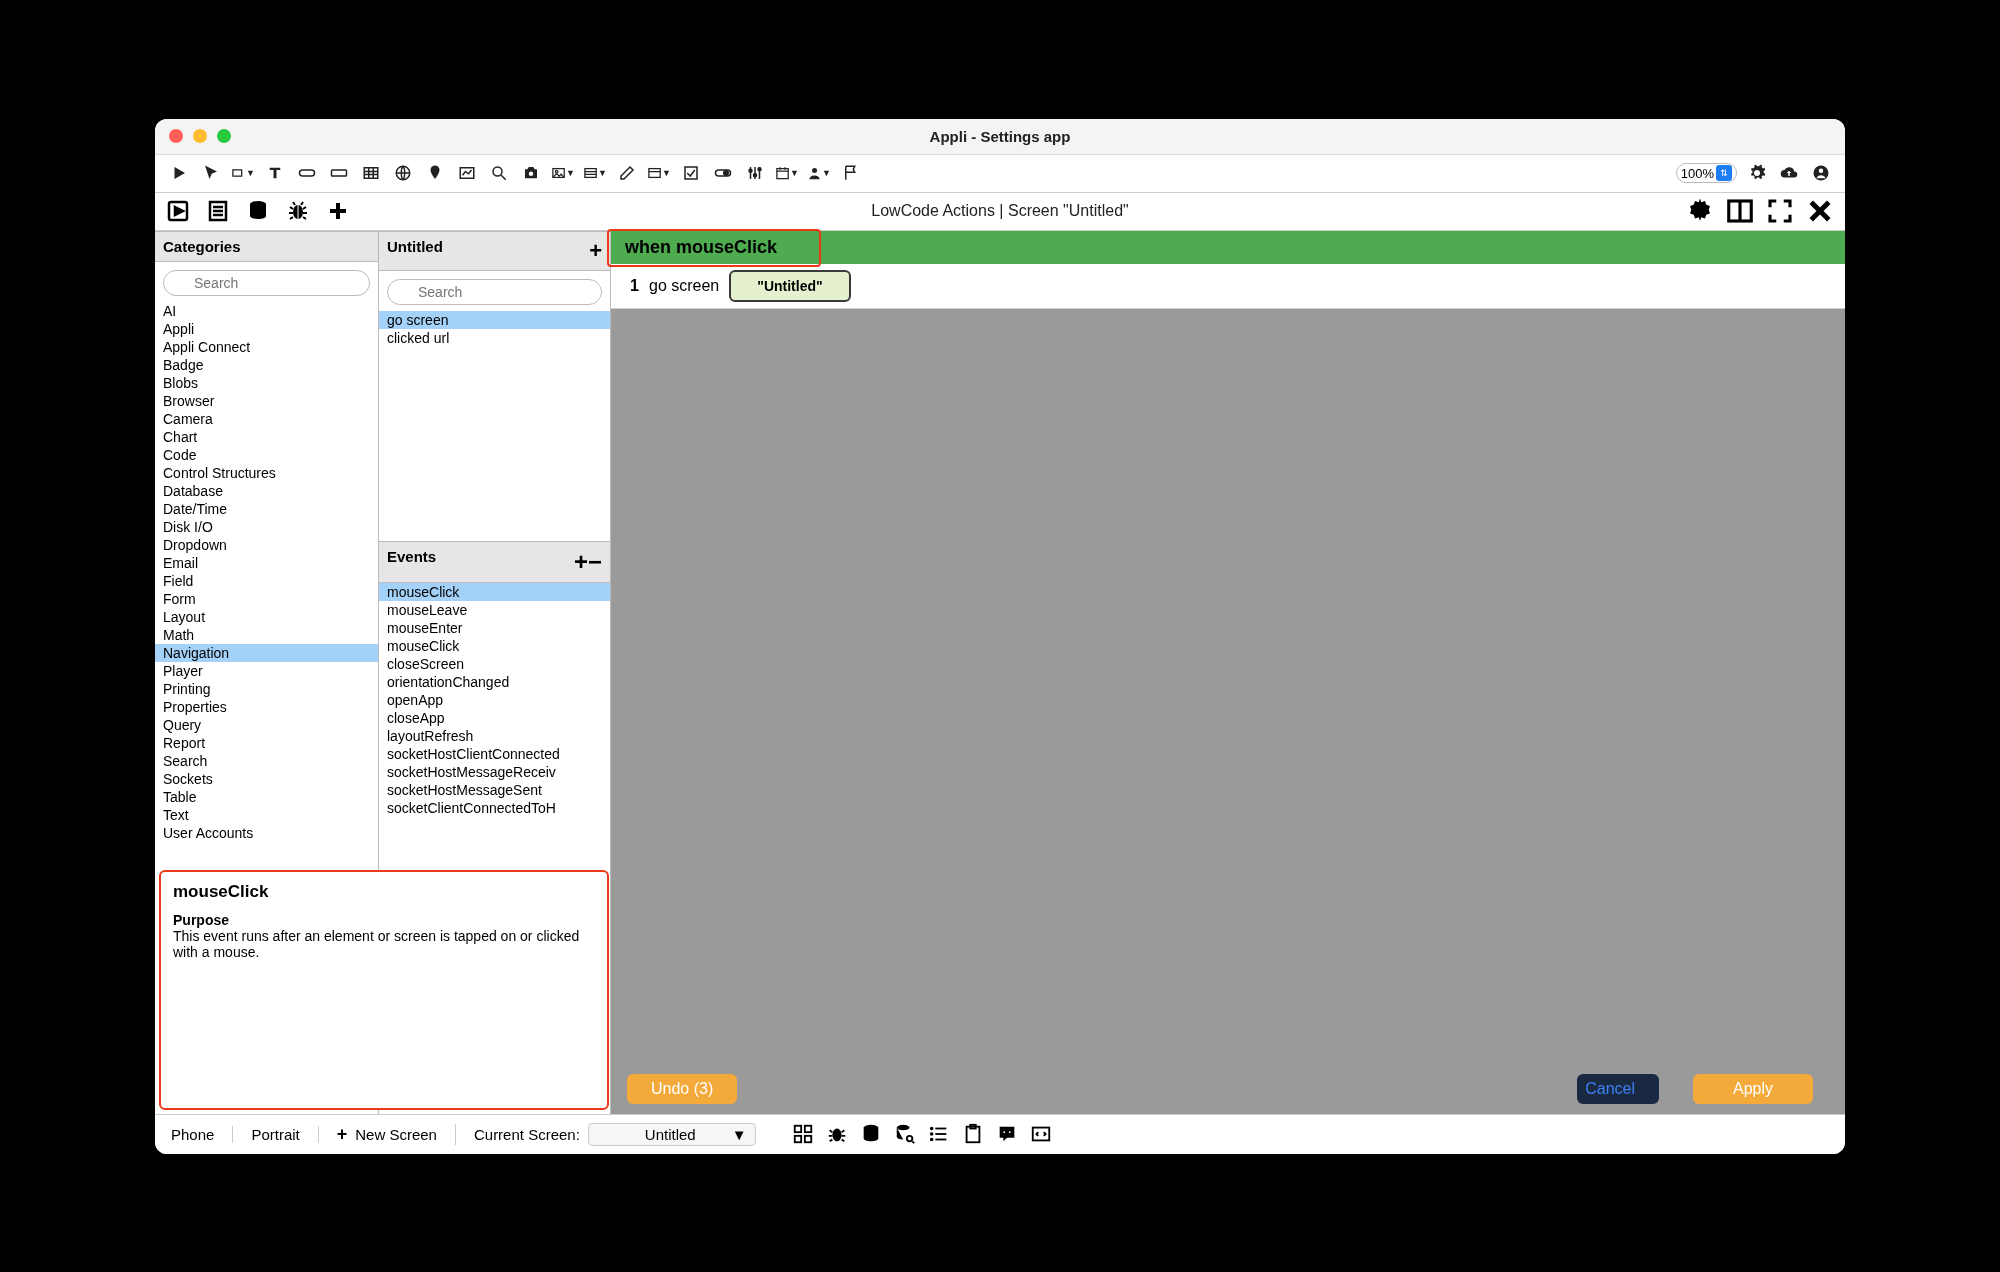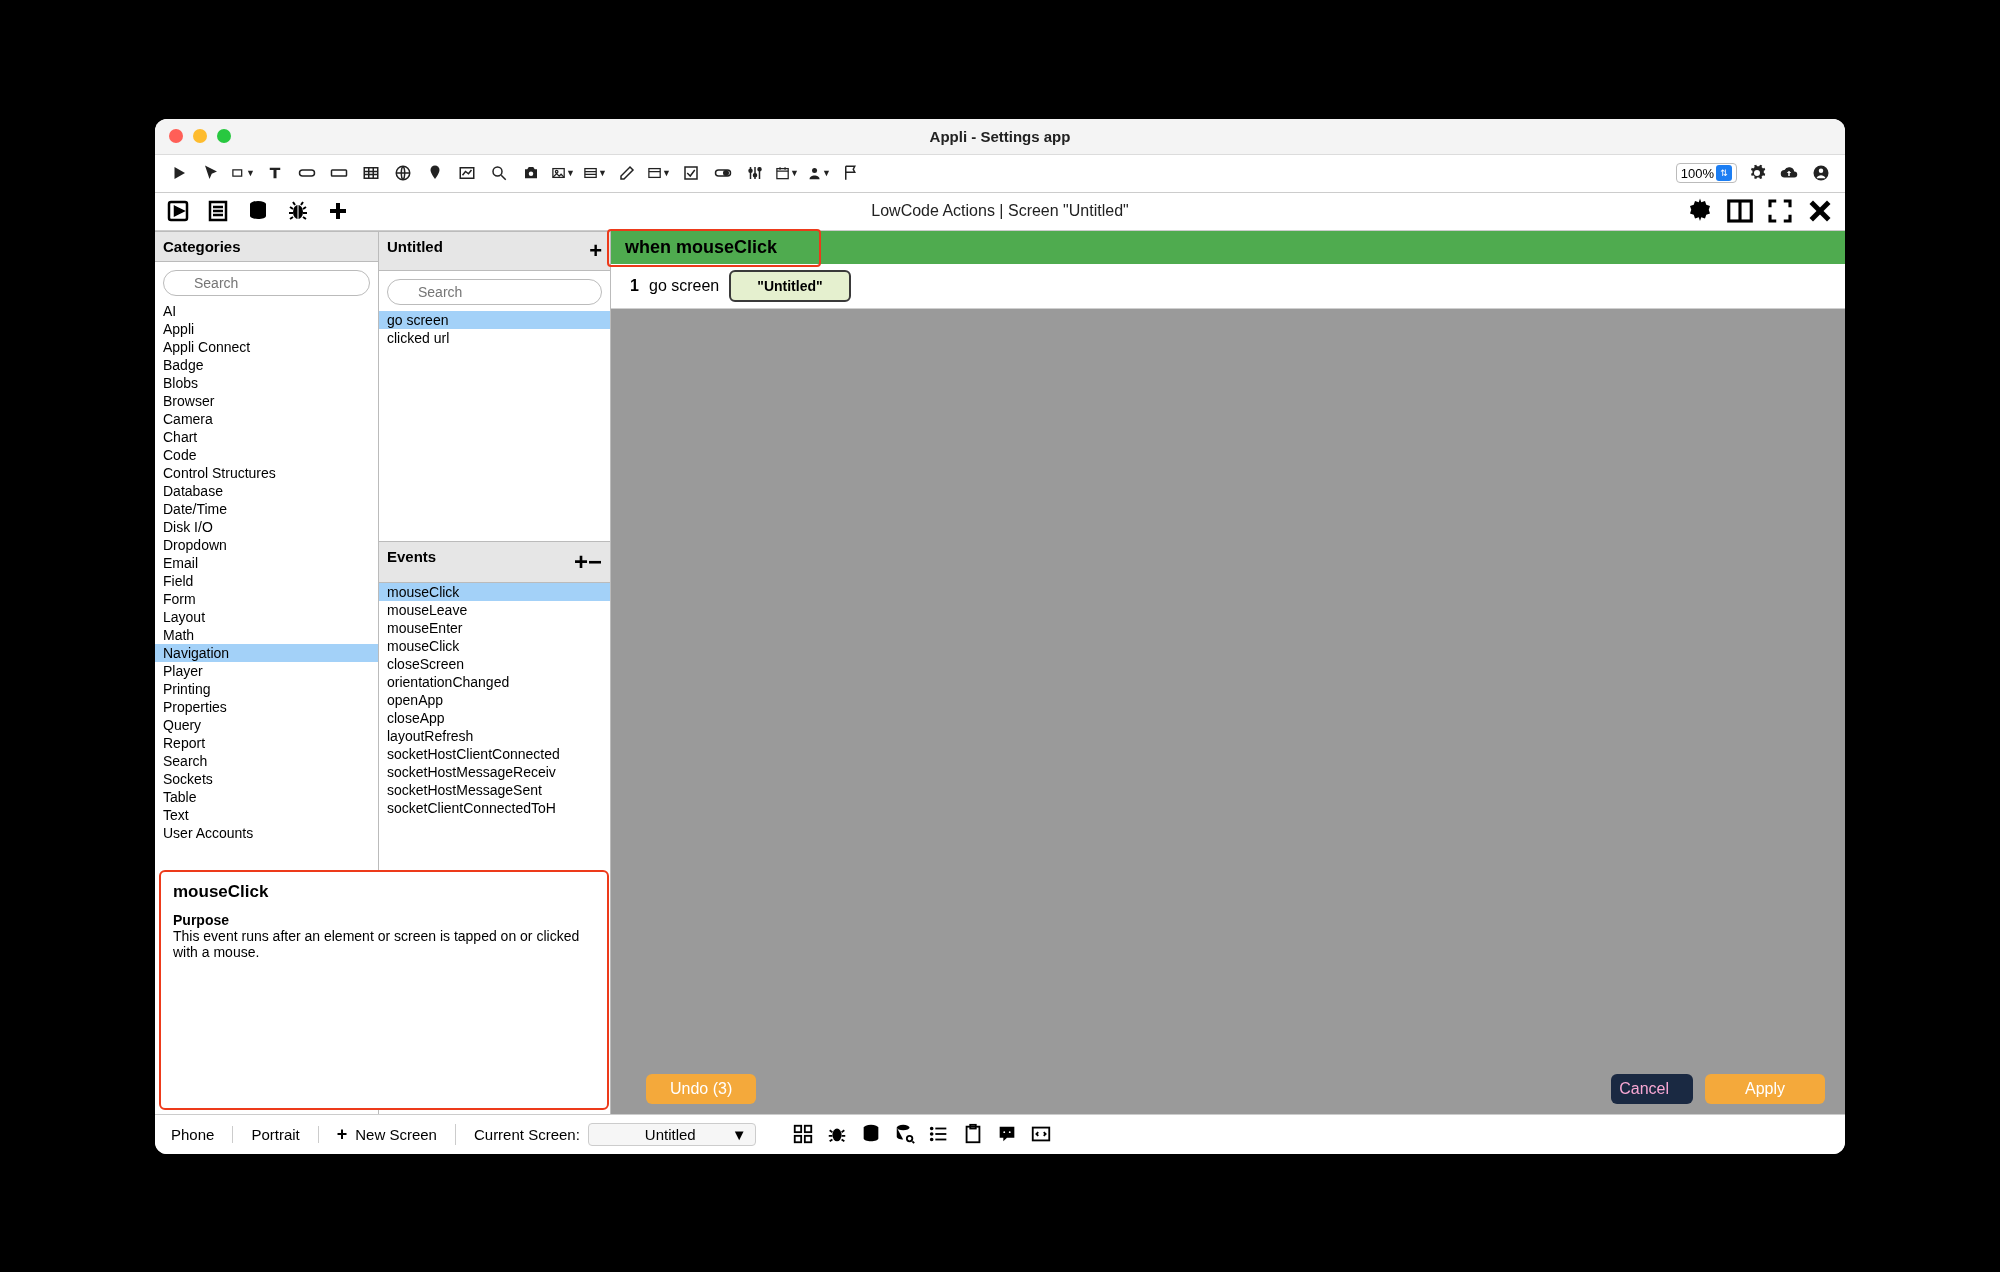--- a/index.html
+++ b/index.html
@@ -9,21 +9,21 @@
 .traffic { display: flex; gap: 10px; }
 .traffic span { width: 14px; height: 14px; border-radius: 50%; }
 .tl-red { background: #ff5f57; }
 .tl-yellow { background: #febc2e; }
 .tl-green { background: #28c840; }
 .title { position: absolute; left: 50%; transform: translateX(-50%); font-size: 15px; font-weight: 600; color: #222; }
 .toolbar { height: 38px; display: flex; align-items: center; padding: 0 12px; gap: 8px; border-bottom: 1px solid #ccc; background: #fff; }
 .toolbar .tb { width: 24px; height: 24px; display: flex; align-items: center; justify-content: center; color: #222; cursor: pointer; }
 .toolbar .tb svg { width: 18px; height: 18px; }
 .toolbar .spacer { flex: 1; }
-.zoom { display: flex; align-items: center; gap: 2px; font-size: 13px; background: #fff; border: 1px solid #bbb; border-radius: 4px; padding: 1px 4px; }
+.zoom { display: flex; align-items: center; gap: 2px; font-size: 13px; background: #fff; border: 1px solid #bbb; border-radius: 10px; padding: 1px 4px; }
 .zoom .chev { background: #1c7ef3; color: #fff; border-radius: 3px; width: 16px; height: 16px; display: flex; align-items: center; justify-content: center; font-size: 9px; }
 .secondbar { height: 38px; display: flex; align-items: center; padding: 0 10px; background: #fff; border-bottom: 1px solid #ccc; position: relative; }
 .secondbar .sb-left { display: flex; gap: 14px; align-items: center; }
 .secondbar .sb-left .sb { width: 26px; height: 26px; display: flex; align-items: center; justify-content: center; color: #000; cursor: pointer; }
 .secondbar .sb-left .sb svg { width: 24px; height: 24px; }
 .secondbar .sb-title { position: absolute; left: 50%; transform: translateX(-50%); font-size: 16px; color: #222; }
 .secondbar .sb-right { position: absolute; right: 10px; display: flex; gap: 10px; align-items: center; }
 .secondbar .sb-right .sb { width: 30px; height: 30px; cursor: pointer; display: flex; align-items: center; justify-content: center; }
 .content { flex: 1; display: flex; min-height: 0; }
 .left-col { width: 224px; display: flex; flex-direction: column; border-right: 1px solid #bbb; }
@@ -42,24 +42,24 @@
 .help-box h3 { font-size: 17px; font-weight: 700; margin-bottom: 10px; }
 .help-box .purpose { font-size: 14px; font-weight: 700; }
 .help-box .desc { font-size: 14px; }
 .main-area { flex: 1; display: flex; flex-direction: column; background: #9a9a9a; position: relative; }
 .event-header { background: #4fab4f; color: #000; font-size: 18px; font-weight: 700; padding: 6px 14px; position: relative; }
 .event-header .outline { position: absolute; top: -2px; left: -4px; width: 214px; height: 38px; border: 2px solid #ed3a1a; border-radius: 4px; pointer-events: none; }
 .action-row { background: #fff; display: flex; align-items: center; padding: 6px 10px; gap: 10px; border-bottom: 1px solid #cfcfcf; }
 .action-row .line-num { width: 18px; text-align: right; font-size: 16px; font-weight: 700; }
 .action-row .cmd { font-size: 16px; }
 .action-row .param { background: #e5f0cf; border: 2px solid #3a3a3a; border-radius: 6px; padding: 6px 26px; font-size: 14px; font-weight: 600; }
-.footer-actions { position: absolute; bottom: 10px; left: 0; right: 4px; display: flex; padding: 0 16px; gap: 12px; align-items: center; margin-left: 19px; }
+.footer-actions { position: absolute; bottom: 10px; left: 0; right: 16px; display: flex; padding: 0 16px; gap: 34px; align-items: center; }
 .btn { border-radius: 6px; padding: 6px 24px; font-size: 16px; font-weight: 500; cursor: pointer; border: none; }
 .btn-undo { background: #f4a93b; color: #fff; }
-.btn-cancel { background: #1a2942; color: #f9a8d4; margin-left: auto; padding-left: 8px; }
+.btn-cancel { background: #1a2942; color: #3b82f6; margin-left: auto; padding-left: 8px; }
 .btn-apply { background: #f4a93b; color: #fff; min-width: 120px; }
 .statusbar { height: 40px; border-top: 1px solid #ccc; background: #fff; display: flex; align-items: center; padding: 0 16px; gap: 18px; font-size: 15px; }
 .statusbar .section { display: flex; align-items: center; gap: 8px; padding-right: 18px; border-right: 1px solid #ccc; }
 .statusbar .section:last-child { border-right: none; }
 .statusbar .sb-icons { display: flex; gap: 12px; }
 .statusbar .sb-icons .si { width: 22px; height: 22px; cursor: pointer; display: flex; align-items: center; justify-content: center; }
 .screen-select { display: flex; align-items: center; gap: 36px; background: #f6f6f6; border: 1px solid #ccc; border-radius: 4px; padding: 2px 8px 2px 56px; }
 .blue-arrow { color: #1c7ef3; }
 ::-webkit-scrollbar { width: 10px; }
 ::-webkit-scrollbar-thumb { background: #c2c2c2; border-radius: 5px; }

